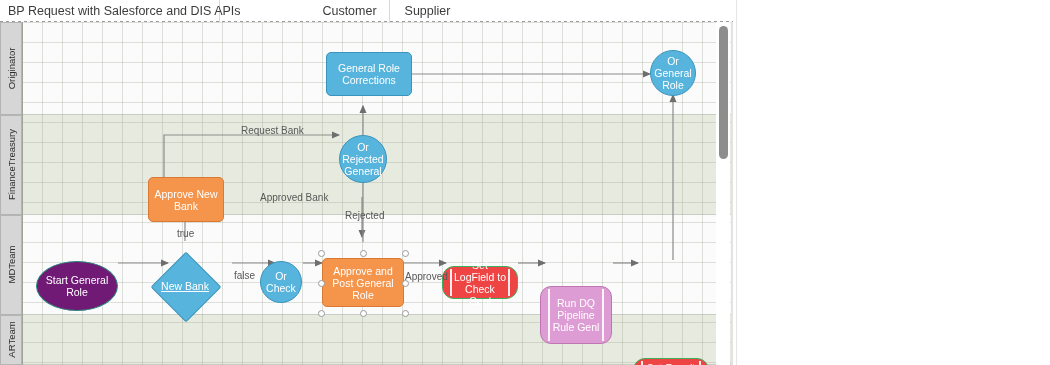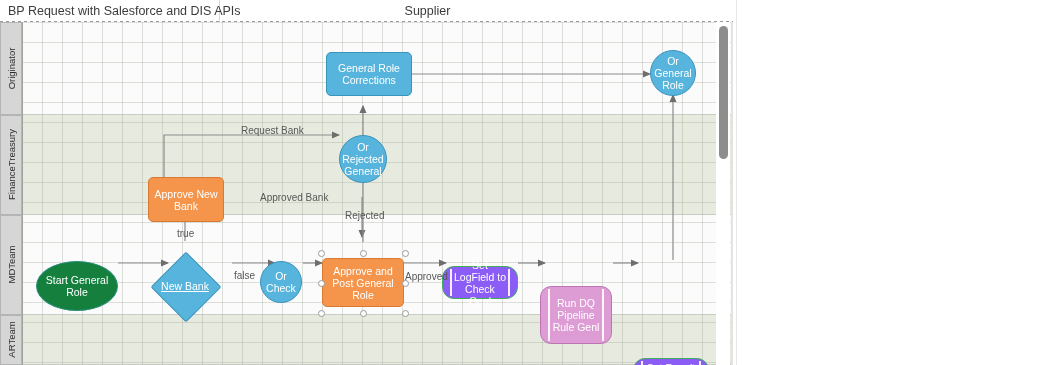--- a/index.html
+++ b/index.html
@@ -62,22 +62,22 @@
   #vscroll-track{position:absolute;left:716px;top:0;width:14px;height:343px;background:#fff;}
   #vscroll-thumb{position:absolute;left:719px;top:4px;width:9px;height:133px;background:#8d8d8d;border-radius:5px;}
   #editor-right-edge{position:absolute;left:731px;top:0;width:2px;height:343px;background:#e3e3e3;}
 
   
   .node{position:absolute;box-sizing:border-box;display:flex;align-items:center;justify-content:center;
     text-align:center;color:#fff;font-size:10.5px;line-height:12px;cursor:pointer;}
   .n-rect{border-radius:5px;}
   .blue{background:#56b4dd;border:1px solid #3a93bb;}
   .orange{background:#f5944b;border:1px solid #d97a34;}
-  .teal{background:#15803d;border:1px solid #2b8b7b;}
-  .green{background:#8b5cf6;border:1px solid #3fae5c;}
+  .teal{background:#701a75;border:1px solid #2b8b7b;}
+  .green{background:#ef4444;border:1px solid #3fae5c;}
   .purple{background:#dd9dd4;border:1px solid #bd76b3;}
   .ellipse{border-radius:50%;}
   .circle{border-radius:50%;}
   .diamond-wrap{position:absolute;cursor:pointer;}
   .diamond-shape{position:absolute;left:0;top:0;width:100%;height:100%;
     background:#56b4dd;border:1px solid #3a93bb;
     transform:rotate(45deg);border-radius:2px;}
   .diamond-label{position:absolute;left:0;top:0;width:100%;height:100%;
     display:flex;align-items:center;justify-content:center;color:#fff;font-size:10.5px;text-decoration:underline;}
   .bar-node{position:relative;}
@@ -102,20 +102,21 @@
 </style>
 </head>
 <body>
 
 <div id="app">
 
   <div id="editor">
 
     <div id="tabstrip">
       <div class="tab" id="tab-bp">BP Request with Salesforce and DIS APIs</div>
+      <div class="tab" id="tab-customer">Customer</div>
       <div class="tab" id="tab-supplier">Supplier</div>
       <div id="tabstrip-underline"></div>
     </div>
 
     <div id="canvas-wrap">
 
       <div id="lane-headers">
         <div class="lane-head" style="top:0;height:93px;">
           <span style="margin-left:-22px;margin-top:-6px;width:44px;text-align:center;">Originator</span>
         </div>

